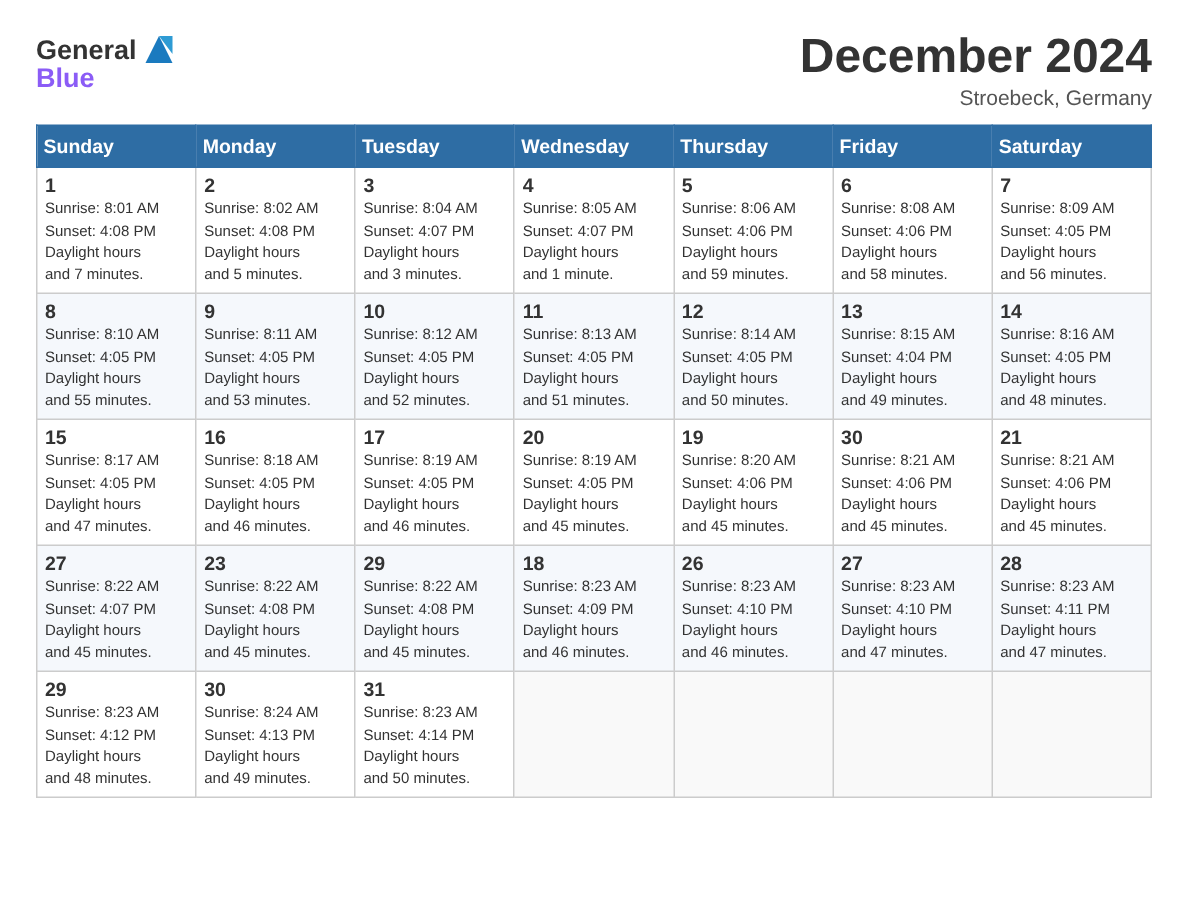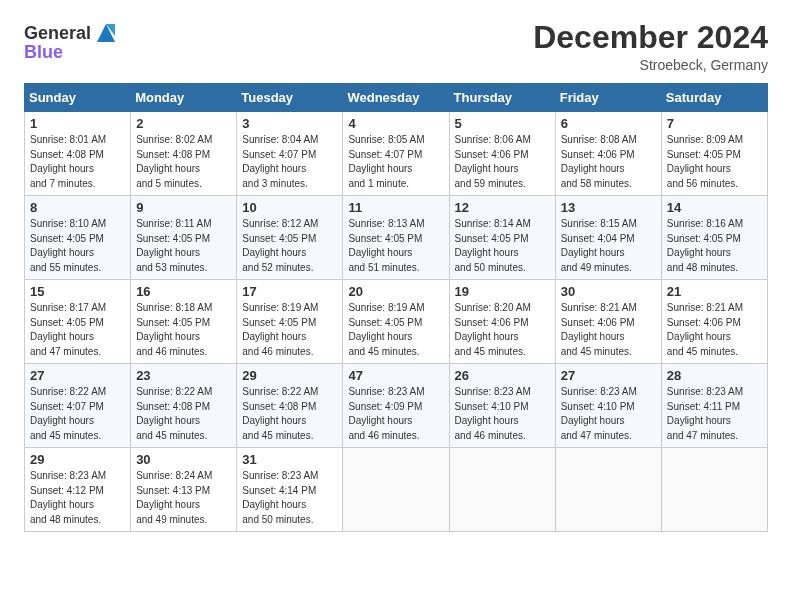--- a/index.html
+++ b/index.html
@@ -340,21 +340,21 @@
         <td>
         <span class="day-number">29</span>
         <div class="cell-content">
           Sunrise: 8:22 AM<br>
           Sunset: 4:08 PM<br>
           Daylight hours<br>
           and 45 minutes.
         </div>
       </td>
         <td>
-        <span class="day-number">47</span>
+        <span class="day-number">18</span>
         <div class="cell-content">
           Sunrise: 8:23 AM<br>
           Sunset: 4:09 PM<br>
           Daylight hours<br>
           and 46 minutes.
         </div>
       </td>
         <td>
         <span class="day-number">26</span>
         <div class="cell-content">

